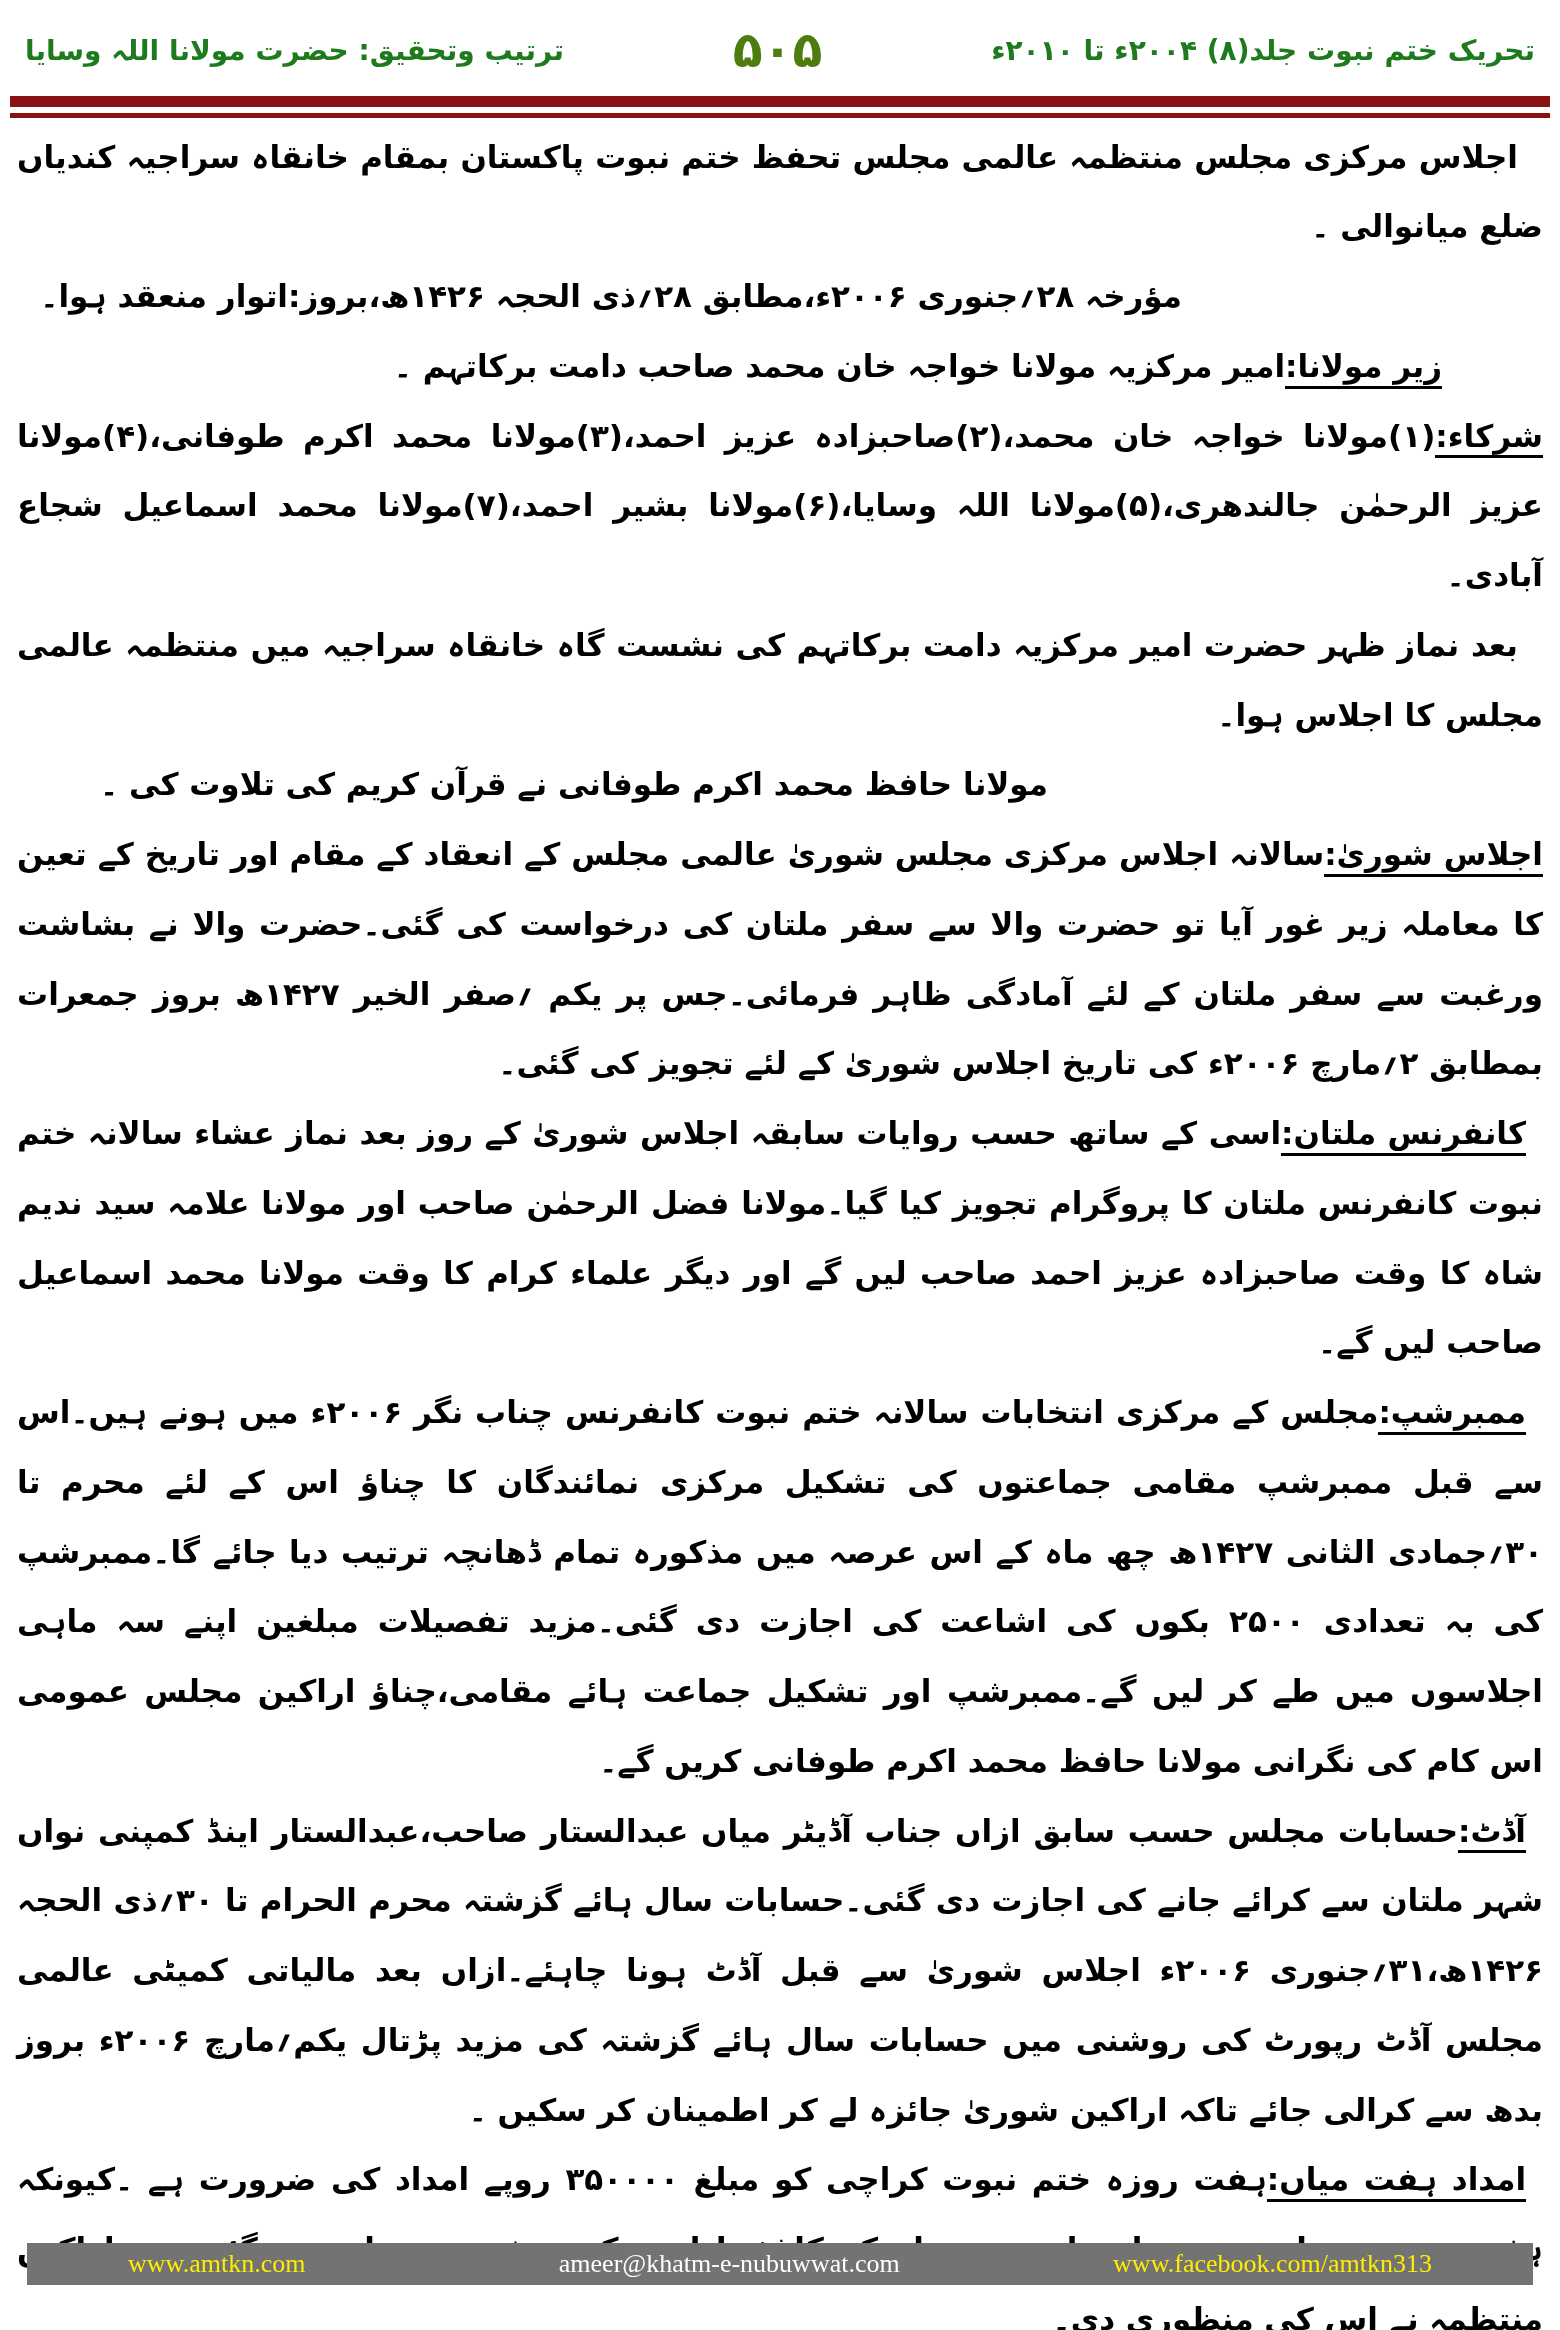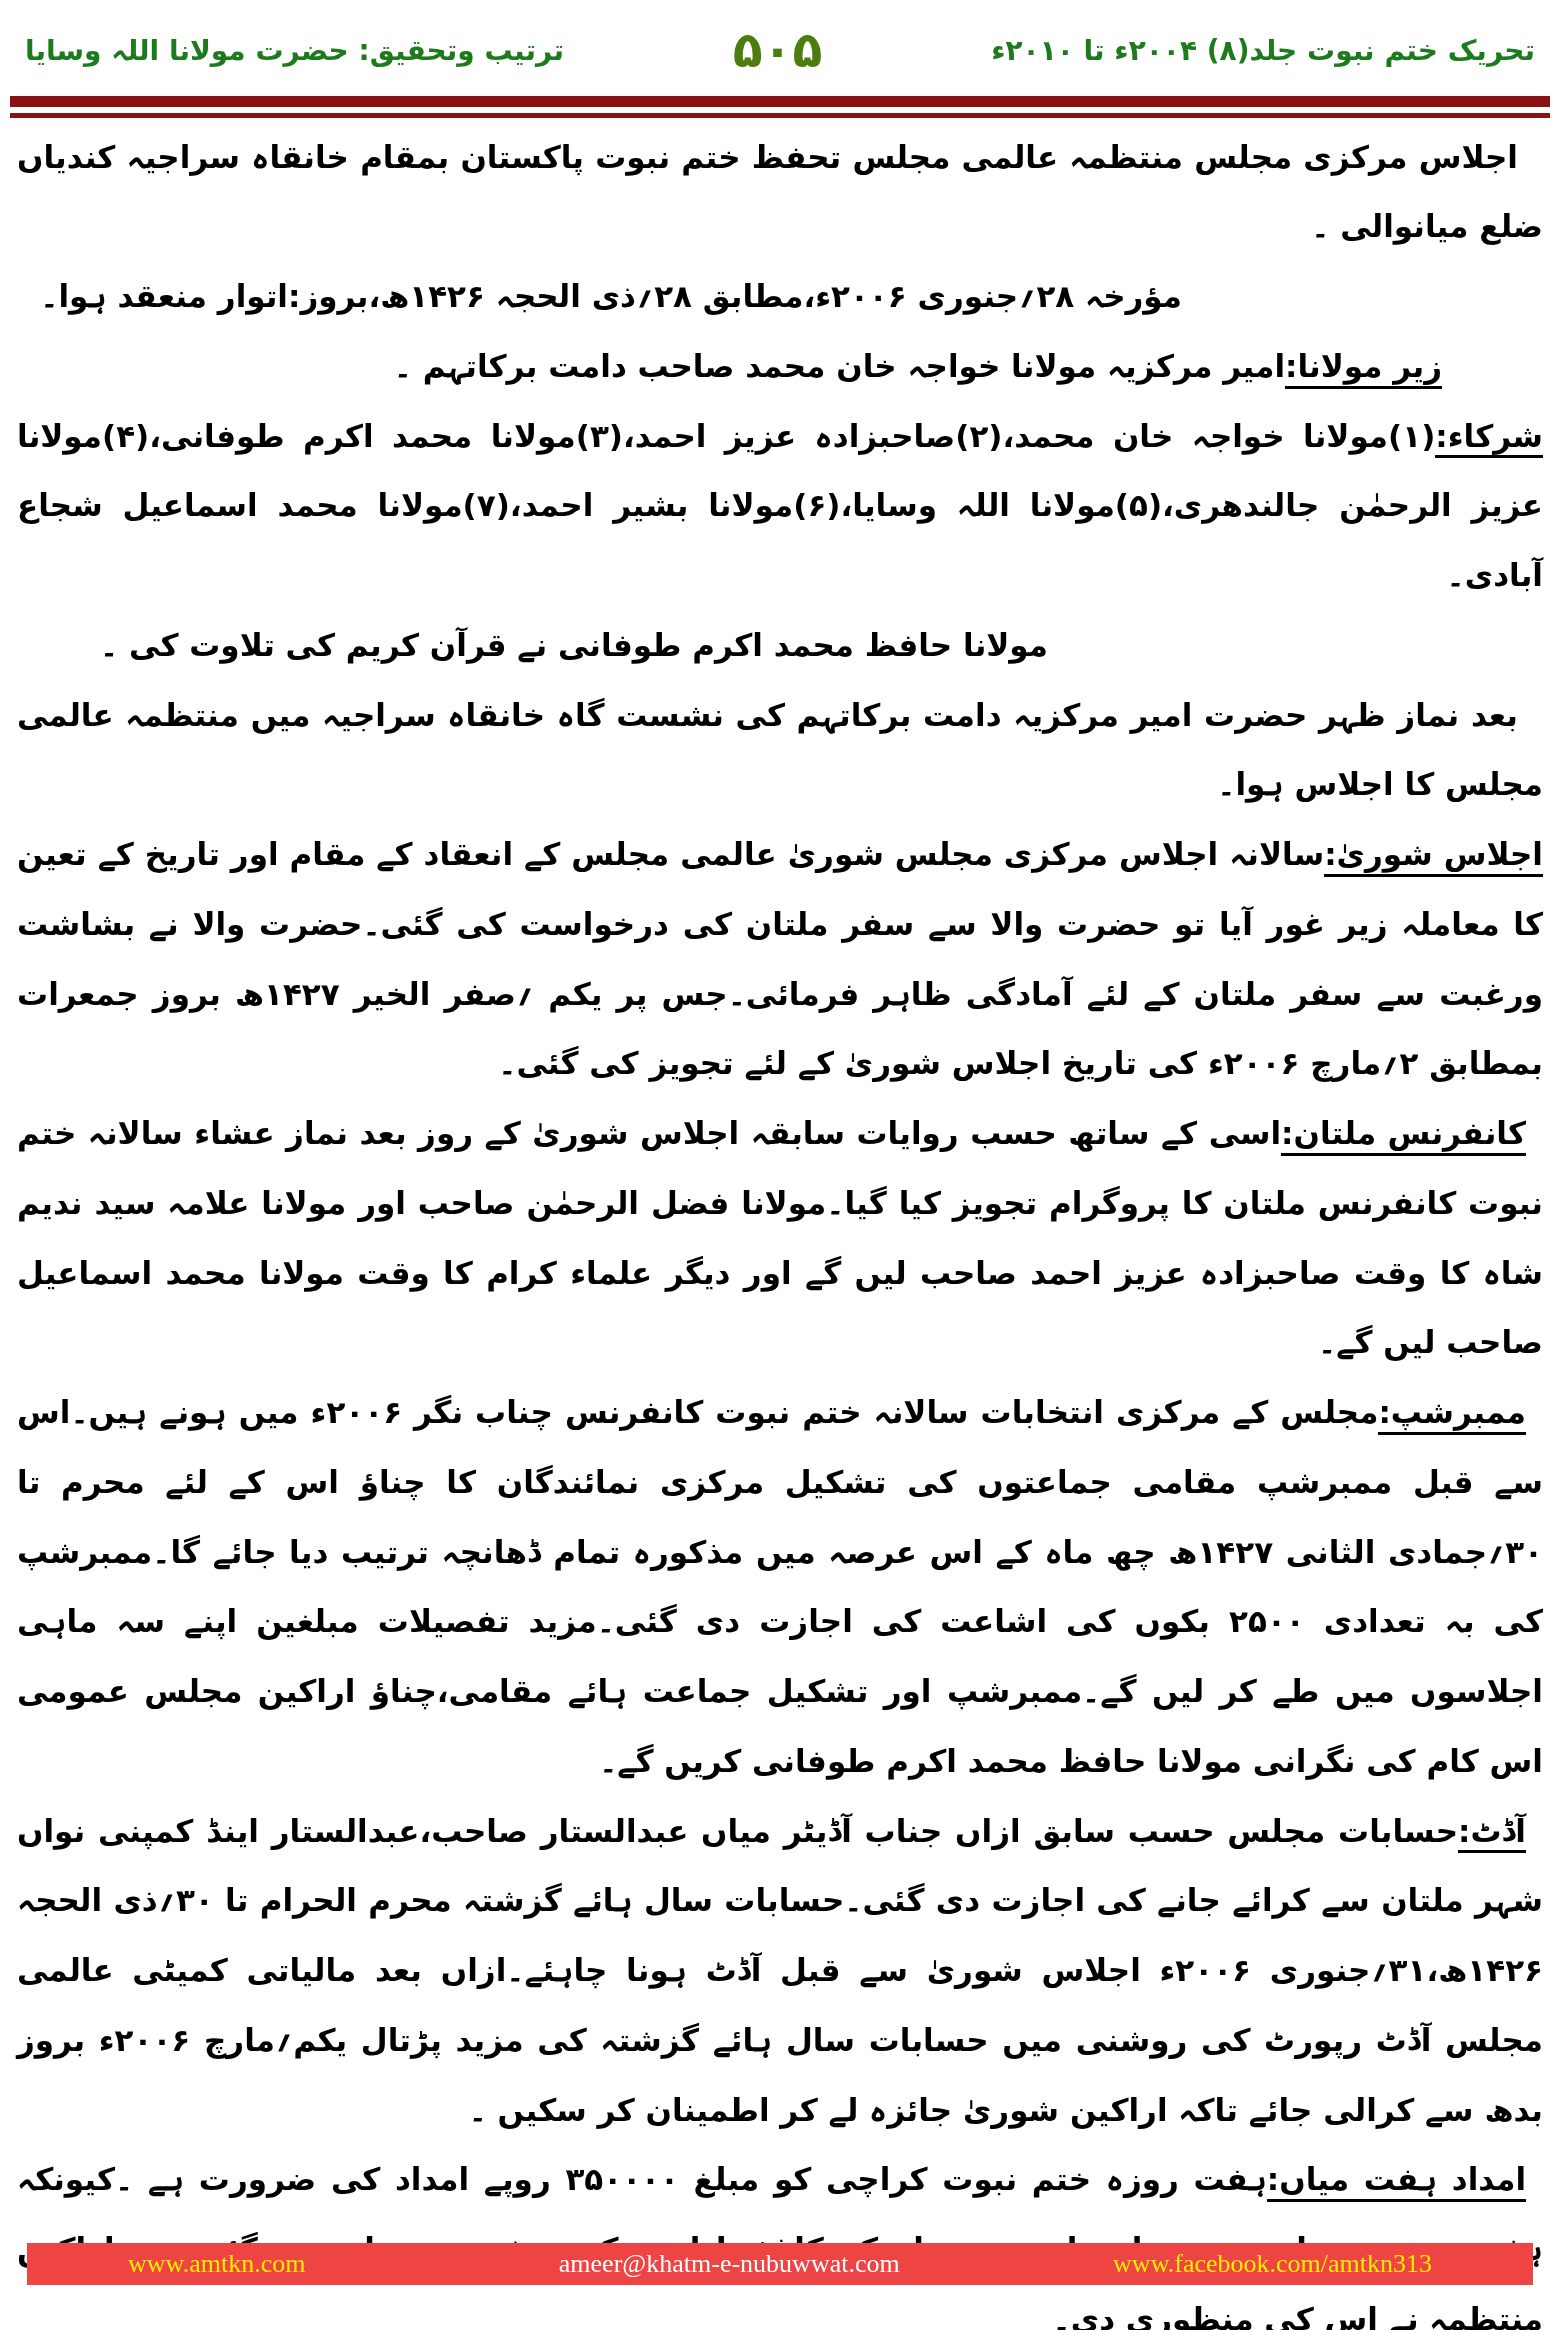--- a/index.html
+++ b/index.html
@@ -72,21 +72,21 @@
     border-bottom: 3.4px solid #000;
     padding-bottom: 1.7px;
   }
   
   .footer-bar {
     position: absolute;
     left: 27px;
     right: 27px;
     bottom: 45px;
     height: 42px;
-    background: #ef4444;
+    background: #737373;
     display: flex;
     align-items: center;
     justify-content: space-between;
     direction: ltr;
     padding: 0 101px;
     font-family: "Liberation Serif", serif;
     font-size: 26px;
   }
   .footer-bar .site { color: #ffee00; }
   .footer-bar .email { color: #ffffff; margin-left: 40px; }
@@ -109,23 +109,23 @@
 
   <div class="body-text">
     <p class="para" style="text-indent: 25px;"><span class="ptext">اجلاس مرکزی مجلس منتظمہ عالمی مجلس تحفظ ختم نبوت پاکستان بمقام خانقاہ سراجیہ کندیاں ضلع میانوالی ۔</span></p>
 
     <p class="para" style="text-indent: 361px;"><span class="ptext">مؤرخہ ۲۸؍جنوری ۲۰۰۶ء،مطابق ۲۸؍ذی الحجہ ۱۴۲۶ھ،بروز:اتوار منعقد ہوا۔</span></p>
 
     <p class="para" style="text-indent: 101px;"><span class="heading">زیر مولانا:</span><span class="ptext">امیر مرکزیہ مولانا خواجہ خان محمد صاحب دامت برکاتہم ۔</span></p>
 
     <p class="para" style="text-indent: 0px;"><span class="heading">شرکاء:</span><span class="ptext">(۱)مولانا خواجہ خان محمد،(۲)صاحبزادہ عزیز احمد،(۳)مولانا محمد اکرم طوفانی،(۴)مولانا عزیز الرحمٰن جالندھری،(۵)مولانا اللہ وسایا،(۶)مولانا بشیر احمد،(۷)مولانا محمد اسماعیل شجاع آبادی۔</span></p>
 
+    <p class="para" style="text-indent: 25px;"><span class="ptext">بعد نماز ظہر حضرت امیر مرکزیہ دامت برکاتہم کی نشست گاہ خانقاہ سراجیہ میں منتظمہ عالمی مجلس کا اجلاس ہوا۔</span></p>
+
     <p class="para" style="text-indent: 495px;"><span class="ptext">مولانا حافظ محمد اکرم طوفانی نے قرآن کریم کی تلاوت کی ۔</span></p>
-
-    <p class="para" style="text-indent: 25px;"><span class="ptext">بعد نماز ظہر حضرت امیر مرکزیہ دامت برکاتہم کی نشست گاہ خانقاہ سراجیہ میں منتظمہ عالمی مجلس کا اجلاس ہوا۔</span></p>
 
     <p class="para" style="text-indent: 0px;"><span class="heading">اجلاس شوریٰ:</span><span class="ptext">سالانہ اجلاس مرکزی مجلس شوریٰ عالمی مجلس کے انعقاد کے مقام اور تاریخ کے تعین کا معاملہ زیر غور آیا تو حضرت والا سے سفر ملتان کی درخواست کی گئی۔حضرت والا نے بشاشت ورغبت سے سفر ملتان کے لئے آمادگی ظاہر فرمائی۔جس پر یکم ؍صفر الخیر ۱۴۲۷ھ بروز جمعرات بمطابق ۲؍مارچ ۲۰۰۶ء کی تاریخ اجلاس شوریٰ کے لئے تجویز کی گئی۔</span></p>
 
     <p class="para" style="text-indent: 17px;"><span class="heading">کانفرنس ملتان:</span><span class="ptext">اسی کے ساتھ حسب روایات سابقہ اجلاس شوریٰ کے روز بعد نماز عشاء سالانہ ختم نبوت کانفرنس ملتان کا پروگرام تجویز کیا گیا۔مولانا فضل الرحمٰن صاحب اور مولانا علامہ سید ندیم شاہ کا وقت صاحبزادہ عزیز احمد صاحب لیں گے اور دیگر علماء کرام کا وقت مولانا محمد اسماعیل صاحب لیں گے۔</span></p>
 
     <p class="para" style="text-indent: 17px;"><span class="heading">ممبرشپ:</span><span class="ptext">مجلس کے مرکزی انتخابات سالانہ ختم نبوت کانفرنس چناب نگر ۲۰۰۶ء میں ہونے ہیں۔اس سے قبل ممبرشپ مقامی جماعتوں کی تشکیل مرکزی نمائندگان کا چناؤ اس کے لئے محرم تا ۳۰؍جمادی الثانی ۱۴۲۷ھ چھ ماہ کے اس عرصہ میں مذکورہ تمام ڈھانچہ ترتیب دیا جائے گا۔ممبرشپ کی بہ تعدادی ۲۵۰۰ بکوں کی اشاعت کی اجازت دی گئی۔مزید تفصیلات مبلغین اپنے سہ ماہی اجلاسوں میں طے کر لیں گے۔ممبرشپ اور تشکیل جماعت ہائے مقامی،چناؤ اراکین مجلس عمومی اس کام کی نگرانی مولانا حافظ محمد اکرم طوفانی کریں گے۔</span></p>
 
     <p class="para" style="text-indent: 17px;"><span class="heading">آڈٹ:</span><span class="ptext">حسابات مجلس حسب سابق ازاں جناب آڈیٹر میاں عبدالستار صاحب،عبدالستار اینڈ کمپنی نواں شہر ملتان سے کرائے جانے کی اجازت دی گئی۔حسابات سال ہائے گزشتہ محرم الحرام تا ۳۰؍ذی الحجہ ۱۴۲۶ھ،۳۱؍جنوری ۲۰۰۶ء اجلاس شوریٰ سے قبل آڈٹ ہونا چاہئے۔ازاں بعد مالیاتی کمیٹی عالمی مجلس آڈٹ رپورٹ کی روشنی میں حسابات سال ہائے گزشتہ کی مزید پڑتال یکم؍مارچ ۲۰۰۶ء بروز بدھ سے کرالی جائے تاکہ اراکین شوریٰ جائزہ لے کر اطمینان کر سکیں ۔</span></p>
 
     <p class="para" style="text-indent: 17px;"><span class="heading">امداد ہفت میاں:</span><span class="ptext">ہفت روزہ ختم نبوت کراچی کو مبلغ ۳۵۰۰۰۰ روپے امداد کی ضرورت ہے ۔کیونکہ ہفت روزہ خسارے میں جا رہا ہے۔خریدار کم،کاغذ،طباعت کے ریٹ بہت زیادہ ہو گئے ہیں۔اراکین منتظمہ نے اس کی منظوری دی۔</span></p>

